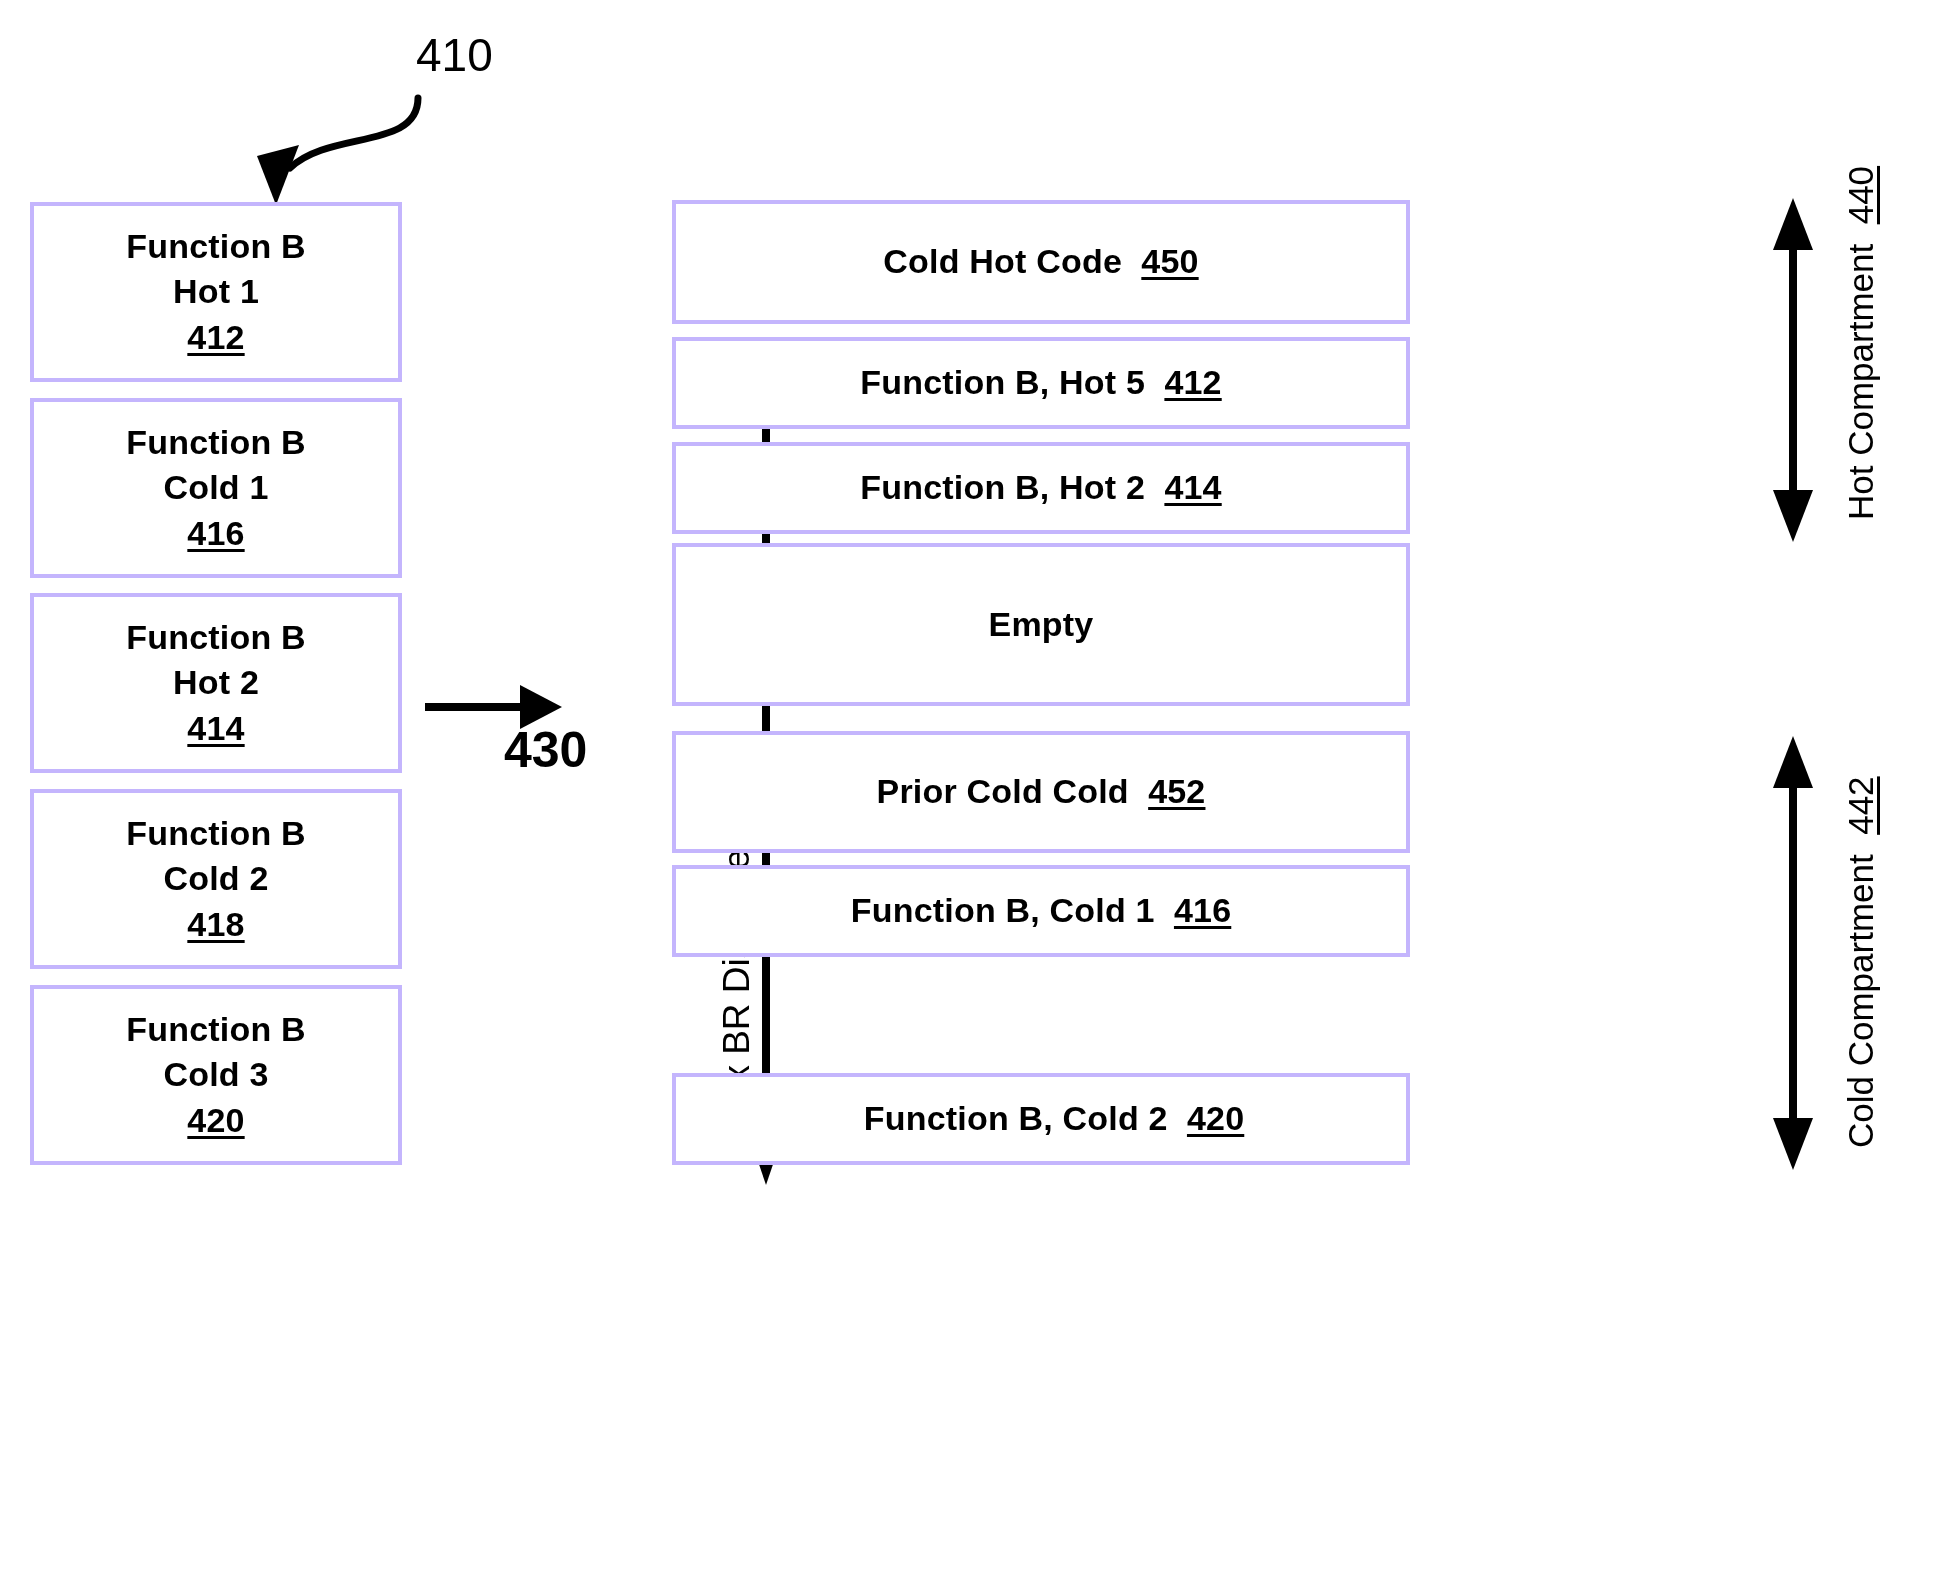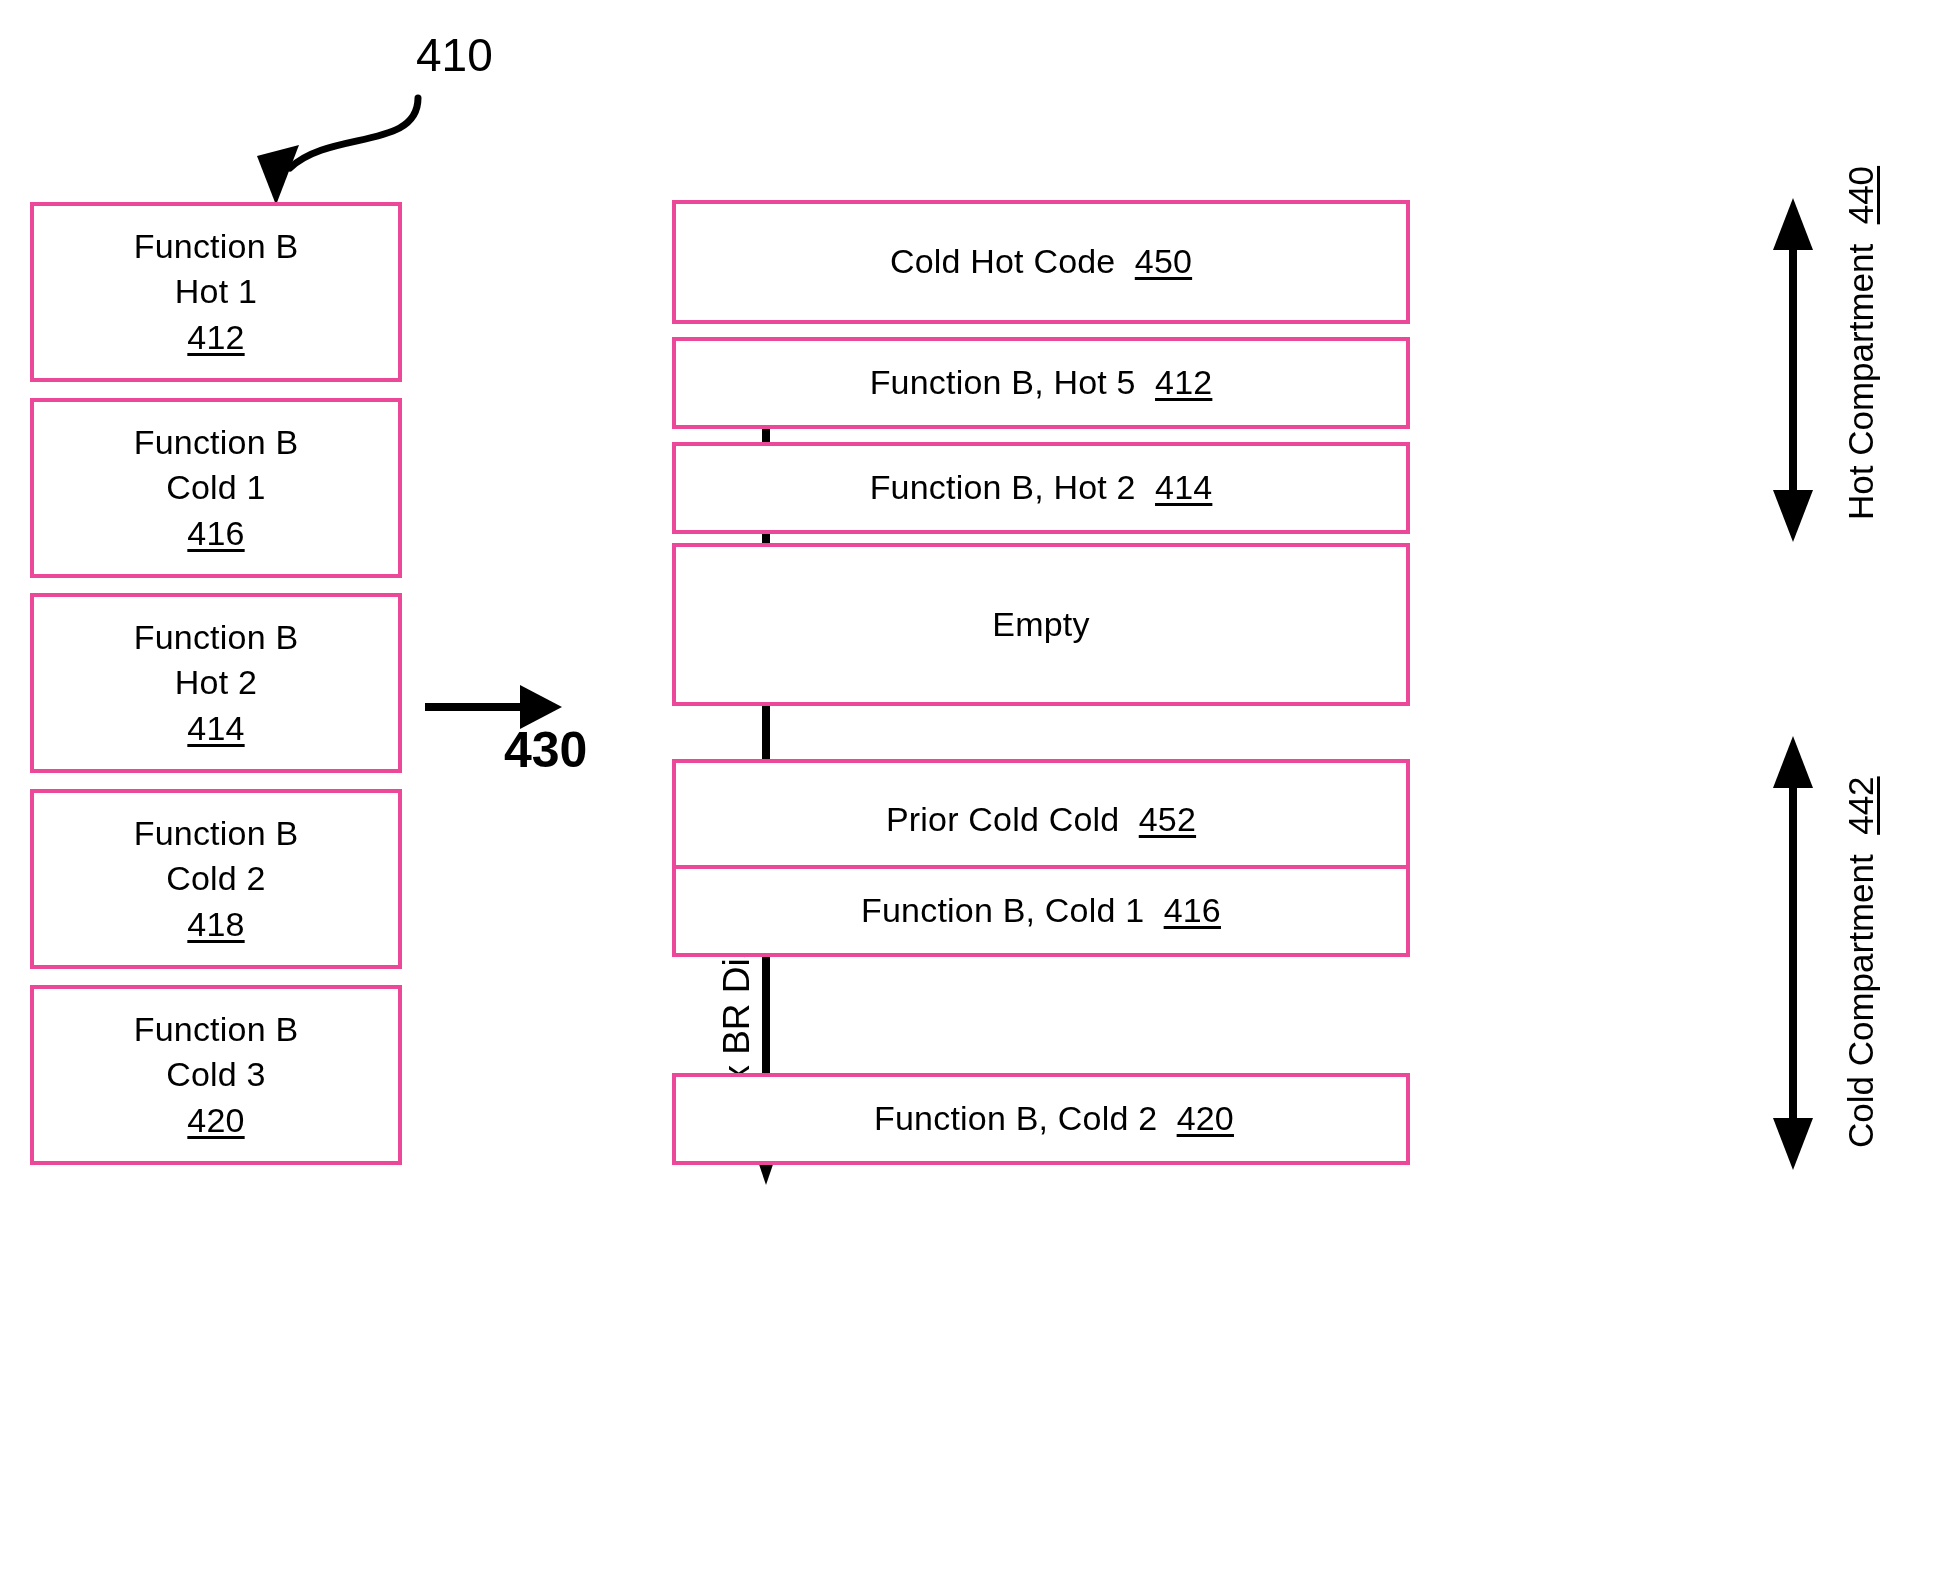--- a/index.html
+++ b/index.html
@@ -20,30 +20,31 @@
     position: absolute;
     left: 0; top: 0;
     width: 1952px;
     height: 1578px;
   }
 
   
   .box {
     position: absolute;
     box-sizing: border-box;
-    border: 4px solid #ec4899;
+    border: 4px solid #c4b5fd;
     background: #fff;
     display: flex;
     flex-direction: column;
     align-items: center;
     justify-content: center;
     text-align: center;
     font-size: 34px;
     line-height: 1.34;
     letter-spacing: 0.2px;
+    font-weight: bold;
   }
 
   .box .line { display: block; white-space: nowrap; }
   .ref { text-decoration: underline; text-underline-offset: 4px; }
 
   
   .leftbox { left: 30px; width: 372px; height: 180px; }
 
   
   .rightbox {
@@ -175,21 +176,21 @@
   </div>
 
   <div class="box rightbox" style="top:442px; height:92px;">
     <span class="line"><span>Function B, Hot 2</span><span>&nbsp;&nbsp;</span><span class="ref">414</span></span>
   </div>
 
   <div class="box rightbox" style="top:543px; height:163px;">
     <span class="line"><span>Empty</span></span>
   </div>
 
-  <div class="box rightbox" style="top:731px; height:122px;margin-top:28px;">
+  <div class="box rightbox" style="top:731px; height:122px;">
     <span class="line"><span>Prior Cold Cold</span><span>&nbsp;&nbsp;</span><span class="ref">452</span></span>
   </div>
 
   <div class="box rightbox" style="top:865px; height:92px;text-align:right;">
     <span class="line"><span>Function B, Cold 1</span><span>&nbsp;&nbsp;</span><span class="ref">416</span></span>
   </div>
 
 
   <div class="box rightbox" style="top:1073px; height:92px;padding-left:26px;">
     <span class="line"><span>Function B, Cold 2</span><span>&nbsp;&nbsp;</span><span class="ref">420</span></span>

